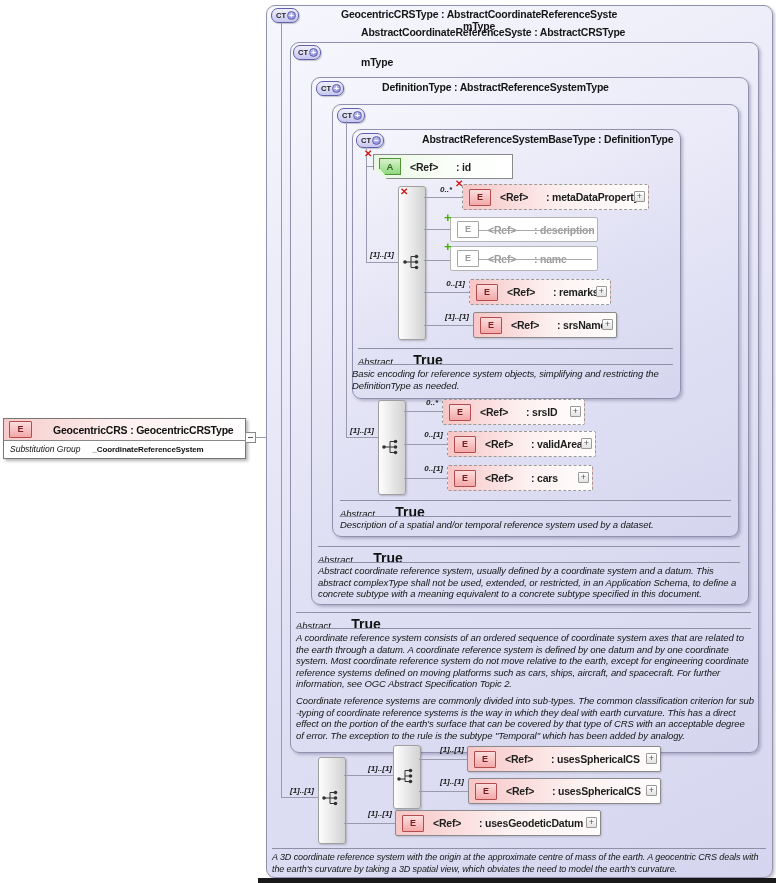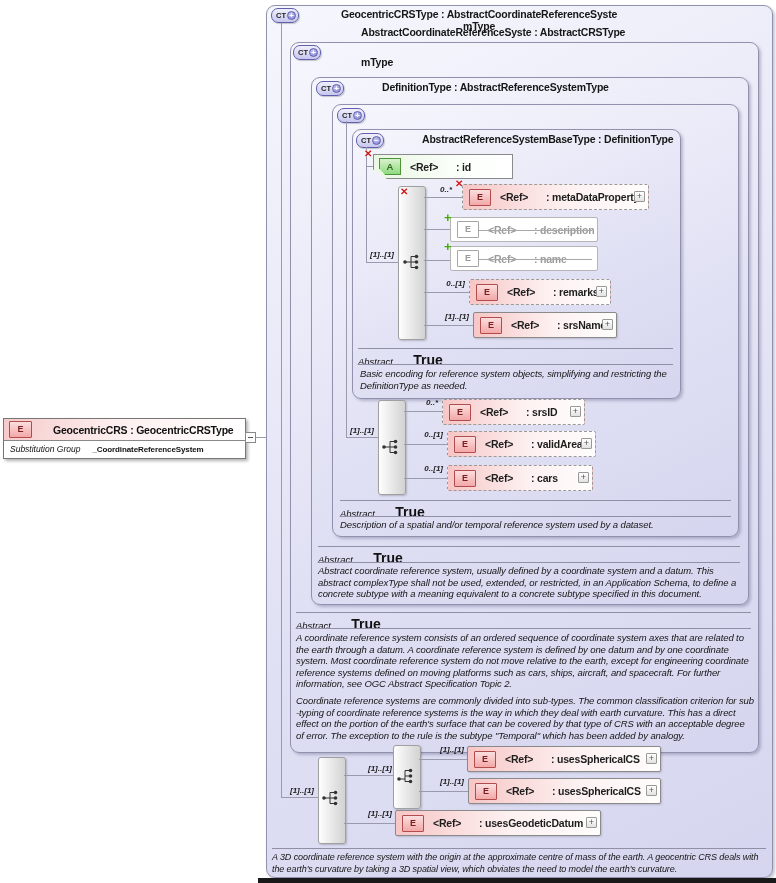--- a/index.html
+++ b/index.html
@@ -194,21 +194,21 @@
     <span class="exp">+</span>
   </div>
   <div class="card" style="left:433px;top:312px;width:36px">[1]..[1]</div>
 
   <div class="hl" style="left:358px;top:348px;width:315px;background:#8f8fa5"></div>
   <div class="absrow" style="left:358px;top:351px">
     <span class="abs-label">Abstract</span>
     <span class="abs-value">True</span>
   </div>
   <div class="hl" style="left:358px;top:364px;width:315px;background:#8f8fa5"></div>
-  <div class="desc" style="left:360px;top:368px;width:318px">Basic encoding for reference system objects, simplifying and restricting the DefinitionType as needed.</div>
+  <div class="desc" style="left:352px;top:368px;width:318px">Basic encoding for reference system objects, simplifying and restricting the DefinitionType as needed.</div>
 
   <div class="seqbar" style="left:378px;top:400px;height:93px"></div>
   <svg class="seqglyph" style="left:381px;top:438px" width="20" height="18" viewBox="0 0 20 18">
     <circle cx="3" cy="9" r="1.8" fill="#333"></circle>
       <line x1="3" y1="9" x2="9" y2="9" stroke="#333"></line>
     <line x1="9" y1="3.5" x2="9" y2="14.5" stroke="#333"></line>
       <line x1="9" y1="3.5" x2="13" y2="3.5" stroke="#333"></line>
     <line x1="9" y1="9" x2="13" y2="9" stroke="#333"></line>
       <line x1="9" y1="14.5" x2="13" y2="14.5" stroke="#333"></line>
     <circle cx="14.5" cy="3.5" r="1.8" fill="#333"></circle>

